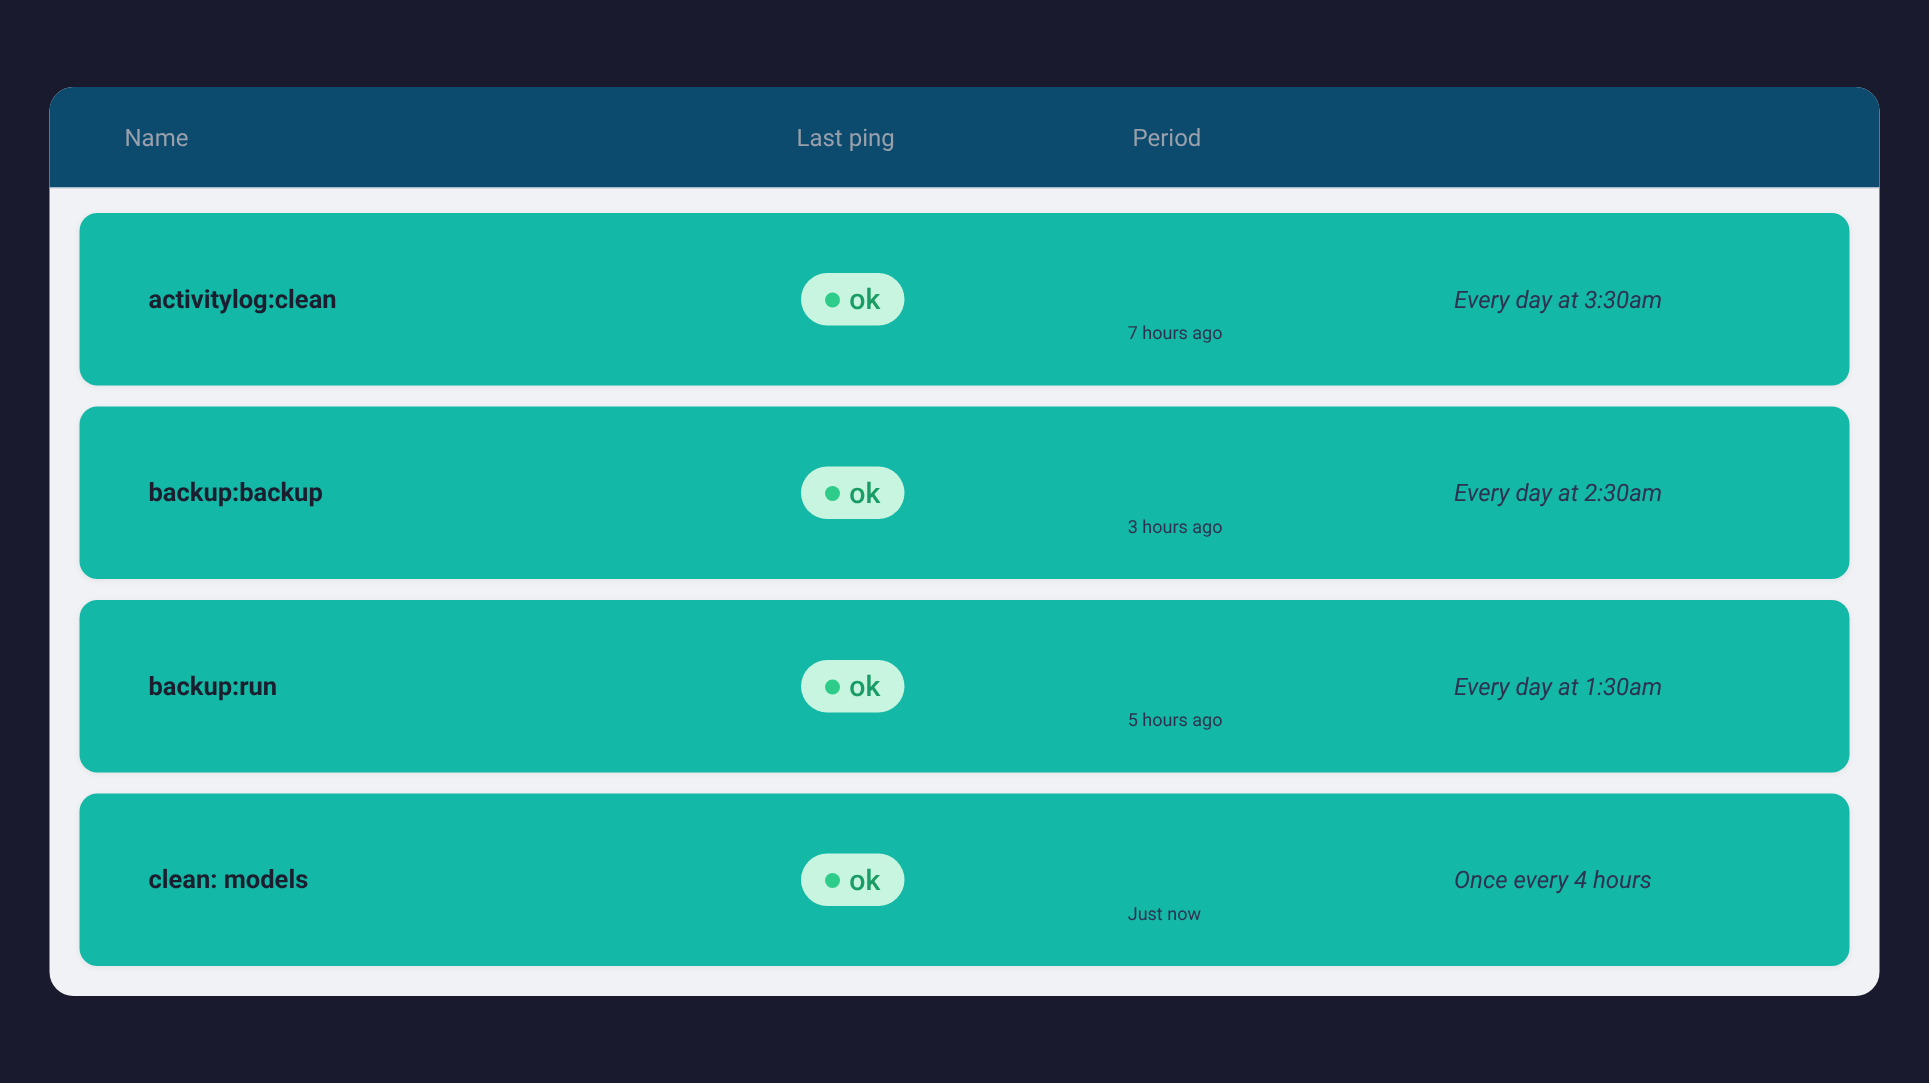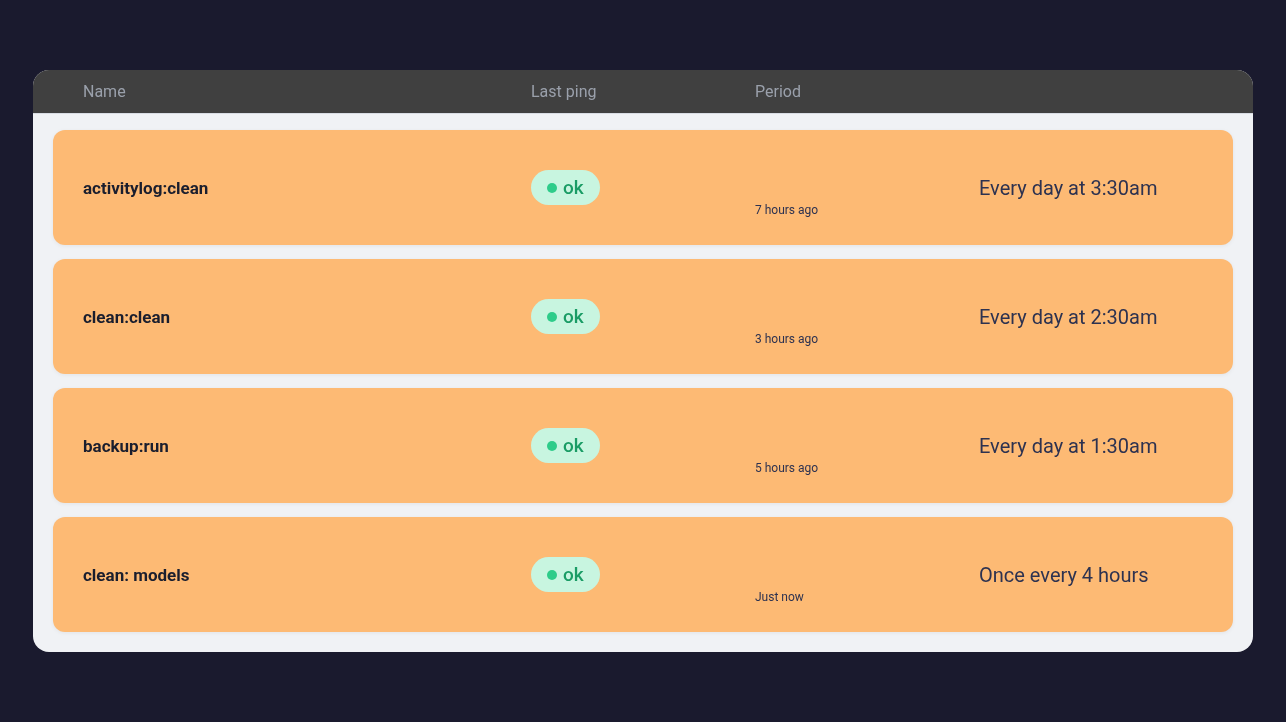--- a/index.html
+++ b/index.html
@@ -22,22 +22,22 @@
       width: 1220px;
       background: #f0f2f5;
       border-radius: 16px;
       padding: 0 0 20px 0;
       overflow: hidden;
     }
 
     .table-header {
       display: grid;
       grid-template-columns: 2fr 1fr 1fr 1fr;
-      padding: 12px 50px;
-      background: #404040;
+      padding: 24px 50px;
+      background: #0c4a6e;
     }
 
     .header-cell {
       font-size: 16px;
       color: #9aa0ab;
       font-weight: 400;
     }
 
     .divider {
       height: 1px;
@@ -46,26 +46,26 @@
     }
 
     .rows-container {
       display: flex;
       flex-direction: column;
       gap: 14px;
       padding: 0 20px;
     }
 
     .table-row {
-      background: #fdba74;
+      background: #14b8a6;
       border-radius: 12px;
       display: grid;
       grid-template-columns: 2fr 1fr 1fr 1fr;
       align-items: center;
-      padding: 28px 30px;
+      padding: 28px 46px;
       box-shadow: 0 1px 4px rgba(0,0,0,0.06);
     }
 
     .row-name {
       font-size: 17px;
       font-weight: 700;
       color: #1a1e2e;
     }
 
     .status-badge {
@@ -92,22 +92,23 @@
       font-weight: 500;
     }
 
     .last-ping {
       font-size: 12px;
       color: #2d3250;
       margin-top: 45px;
     }
 
     .period {
-      font-size: 20px;
+      font-size: 16px;
       color: #2d3250;
+      font-style: italic;
     }
   </style>
 </head>
 <body>
 
 <div class="container">
   <div class="table-header">
     <div class="header-cell">Name</div>
     <div class="header-cell">Last ping</div>
     <div class="header-cell">Period</div>
@@ -119,21 +120,21 @@
       <div>
         <div class="status-badge">
           <div class="status-dot"></div>
           <span class="status-label">ok</span>
         </div>
       </div>
       <div class="last-ping">7 hours ago</div>
       <div class="period">Every day at 3:30am</div>
     </div>
       <div class="table-row">
-      <div class="row-name">clean:clean</div>
+      <div class="row-name">backup:backup</div>
       <div>
         <div class="status-badge">
           <div class="status-dot"></div>
           <span class="status-label">ok</span>
         </div>
       </div>
       <div class="last-ping">3 hours ago</div>
       <div class="period">Every day at 2:30am</div>
     </div>
       <div class="table-row">

